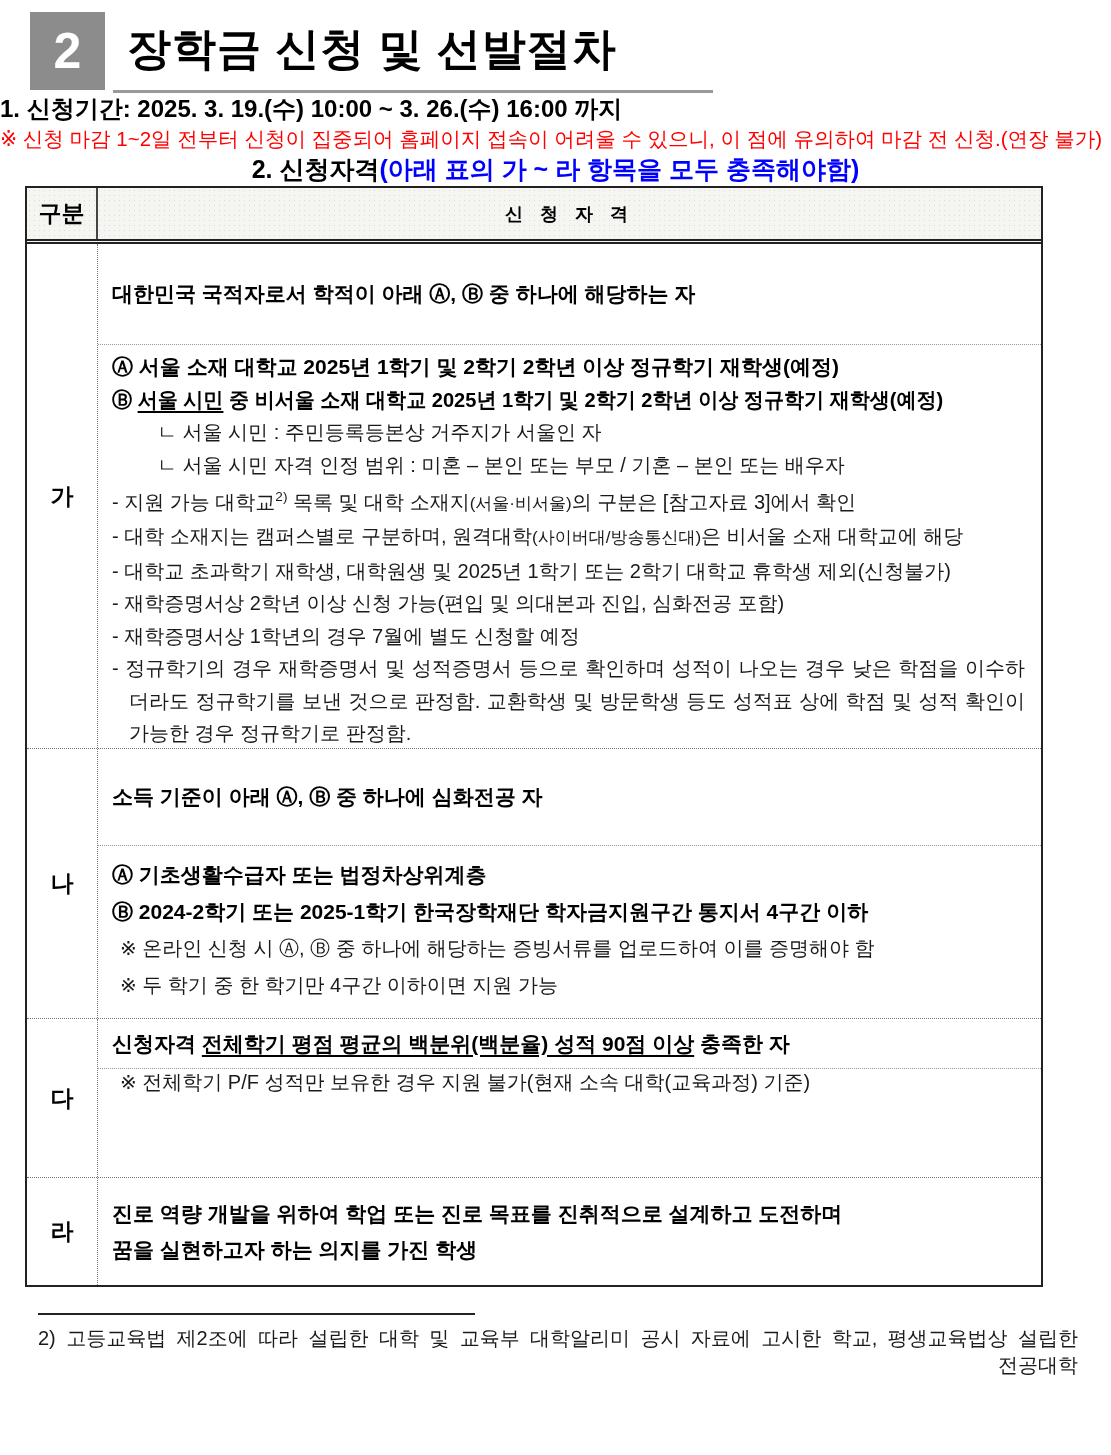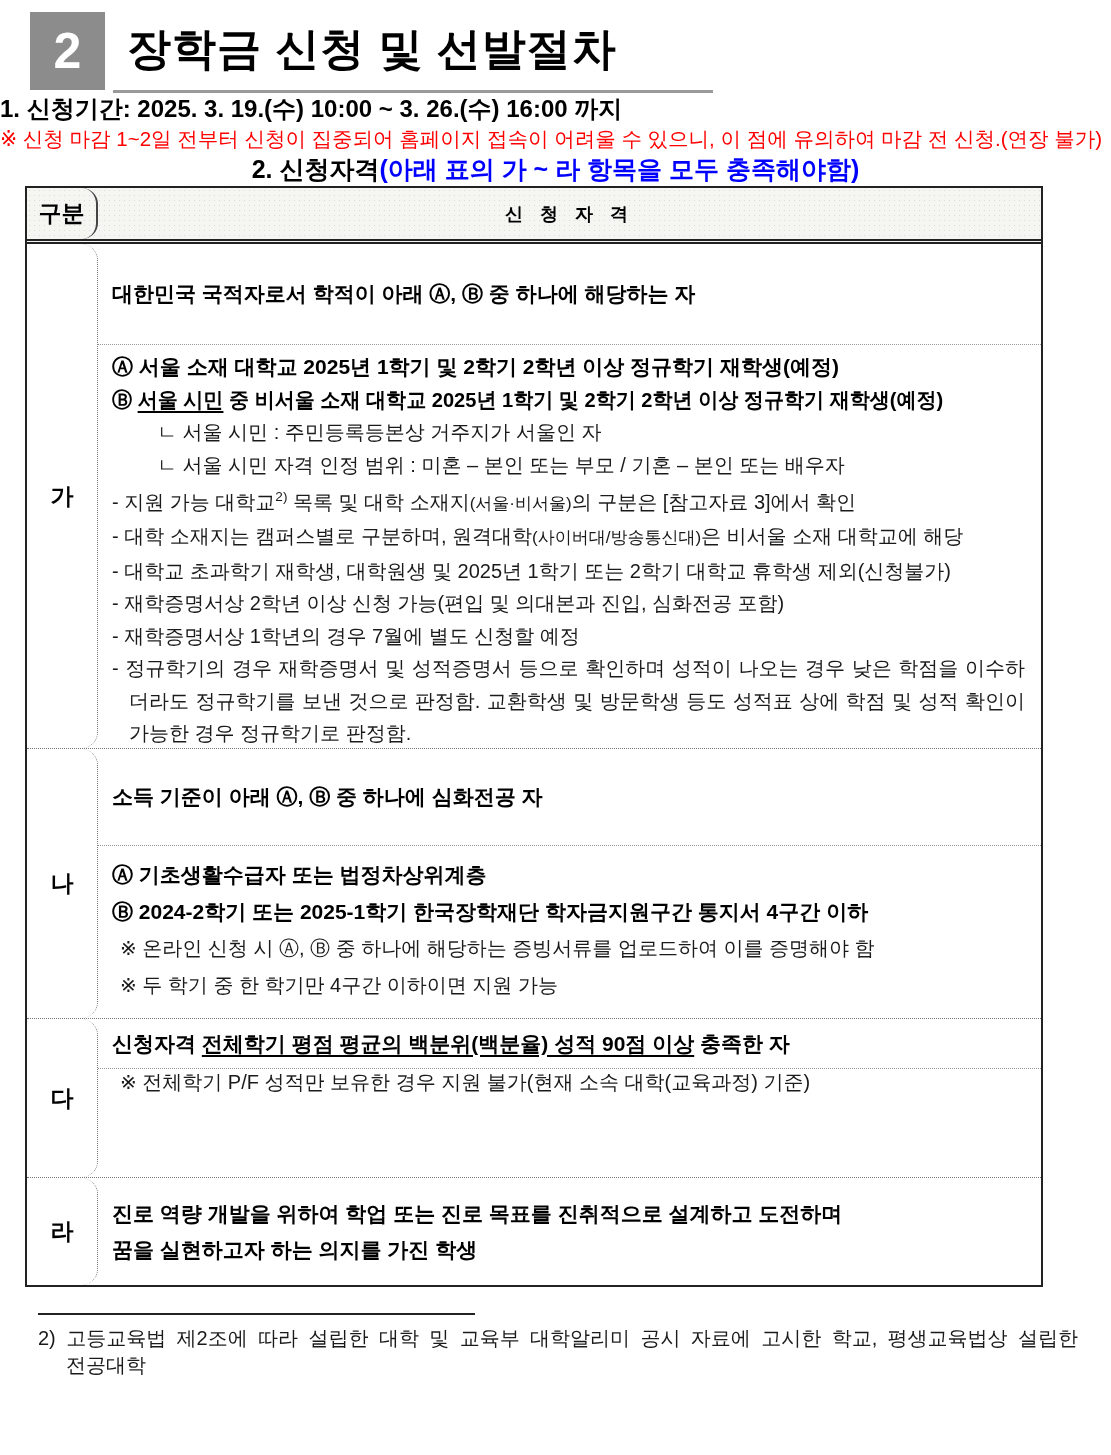--- a/index.html
+++ b/index.html
@@ -19,21 +19,21 @@
   
   .period-heading{margin:18px 0 0 30px;font-size:24px;font-weight:700;white-space:nowrap;color:#000;}
   .period-warning{margin:11px 0 0 40px;font-size:20.5px;font-weight:500;color:var(--accent-red,#ff0000);white-space:nowrap;}
   .elig-heading{margin:34px 0 9px 30px;font-size:25px;font-weight:700;white-space:nowrap;color:#000;text-align:center;}
   .elig-heading .blue{color:var(--accent-blue,#0000ff);}
 
   
   .tbl{width:1018px;margin-left:25px;border:2px solid #222;box-sizing:border-box;}
   .trow{display:flex;box-sizing:border-box;}
   .trow .lbl{width:71px;flex:none;display:flex;align-items:center;justify-content:center;
-    font-weight:700;font-size:23px;color:#000;box-sizing:border-box;border-radius:16px;}
+    font-weight:700;font-size:23px;color:#000;box-sizing:border-box;}
   .trow .cell{flex:1;min-width:0;box-sizing:border-box;}
 
   .thead{height:56px;border-bottom:5px double #222;
     background-color:#f5f5f2;
     background-image:radial-gradient(circle,#dcdcd6 0.8px,transparent 0.9px);
     background-size:5px 5px;}
   .thead .lbl{border-right:2px solid #444;font-size:23px;}
   .thead .cell{display:flex;align-items:center;justify-content:center;
     font-weight:700;font-size:18px;letter-spacing:6px;color:#000;}
 
@@ -78,21 +78,21 @@
   .u{text-decoration:underline;text-underline-offset:4px;}
 
   
   .row-ra .cell{display:flex;flex-direction:column;justify-content:center;}
   .row-ra p.line{line-height:36px;}
 
   
   .footnote-rule{width:437px;height:2px;background:#222;margin:26px 0 0 38px;}
   .footnote{margin:10px 0 0 38px;font-size:20px;color:#1a1a1a;width:1040px;}
   .footnote .fline1{line-height:27px;text-align:justify;text-align-last:justify;}
-  .footnote .fline2{line-height:27px;padding-left:28px;}
+  .footnote .fline2{line-height:27px;padding-left:28px;text-align:right;}
 </style>
 </head>
 <body>
 
 <div class="doc">
 
   <div class="title-band">
     <div class="num-box">
       <span>2</span>
     </div>

